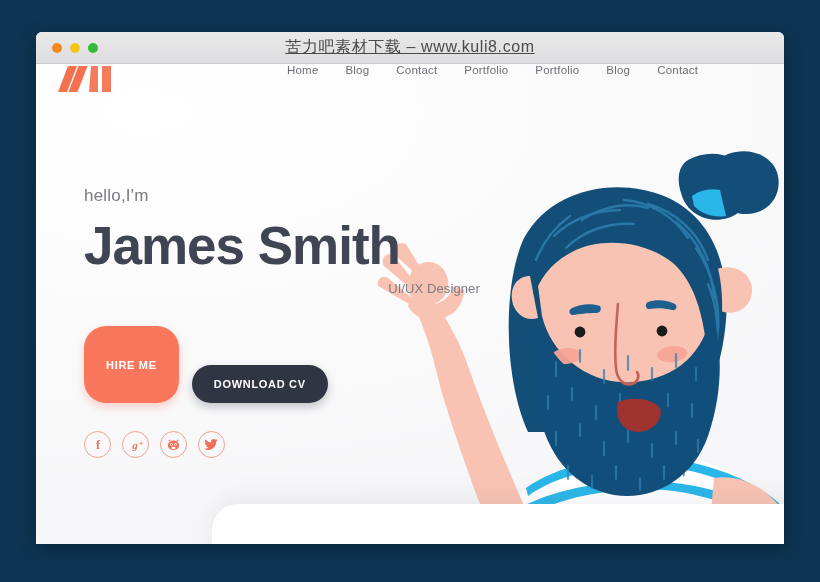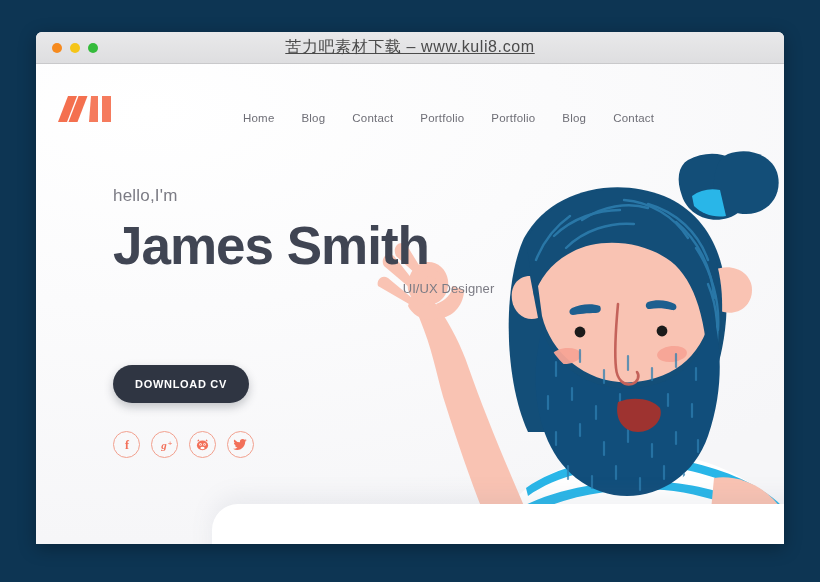--- a/index.html
+++ b/index.html
@@ -46,22 +46,23 @@
     position:relative;
     width:100%; height:480px;
     background:
       radial-gradient(120% 90% at 15% 10%, #ffffff 0%, #fbfbfc 45%, #f6f6f8 100%);
     overflow:hidden;
   }
   
   #navbar {
     position:relative; z-index:6;
     height:60px;
-    display:flex; align-items:flex-end;
+    display:flex; align-items:flex-start;
     padding:0 28px 0 22px;
+    gap:44px;
   }
   #logo {
     width:60px; height:30px;
     position:relative; flex:0 0 auto;
   }
   #logo svg { display:block; }
   #navlinks {
     display:flex; align-items:center;
     gap:27px;
     margin-left:125px;
@@ -76,21 +77,21 @@
     background:#f9775c;
     color:#fff; font-size:11.5px; font-weight:bold;
     padding:11px 20px; border-radius:22px;
     border:none; cursor:pointer;
     letter-spacing:.2px;
     box-shadow:0 3px 9px rgba(249,119,92,.35);
   }
   
   #hero {
     position:relative; z-index:5;
-    padding-left:77px; padding-top:62px;
+    padding-left:48px; padding-top:62px;
   }
   #hello { font-size:17px; color:#7b7b84; letter-spacing:.2px; }
   #name {
     font-size:53px; font-weight:bold; color:#404553;
     letter-spacing:-1px; line-height:1.12; margin-top:10px;
   }
   #role { font-size:13px; color:#7b7b84; margin-top:6px; letter-spacing:.1px;text-align:center; }
   #btnrow { display:flex; gap:13px; margin-top:30px; }
   .btn {
     border:none; cursor:pointer;
@@ -166,20 +167,21 @@
         </div>
 
       </div>
 
       <div id="hero">
         <div id="hello">hello,I'm</div>
         <div id="name">James Smith</div>
         <div id="role">UI/UX Designer</div>
 
         <div id="btnrow">
+          <button class="btn" id="btn-hire">HIRE ME</button>
           <button class="btn" id="btn-cv">DOWNLOAD CV</button>
         </div>
 
         <div id="socials">
           <span class="social">
             <svg width="14" height="14" viewBox="0 0 14 14">
                 <text x="7" y="11" text-anchor="middle" font-family="Liberation Serif, serif" font-size="12" font-weight="bold" fill="#f2705a">f</text>
               </svg>
           </span>
           <span class="social">

